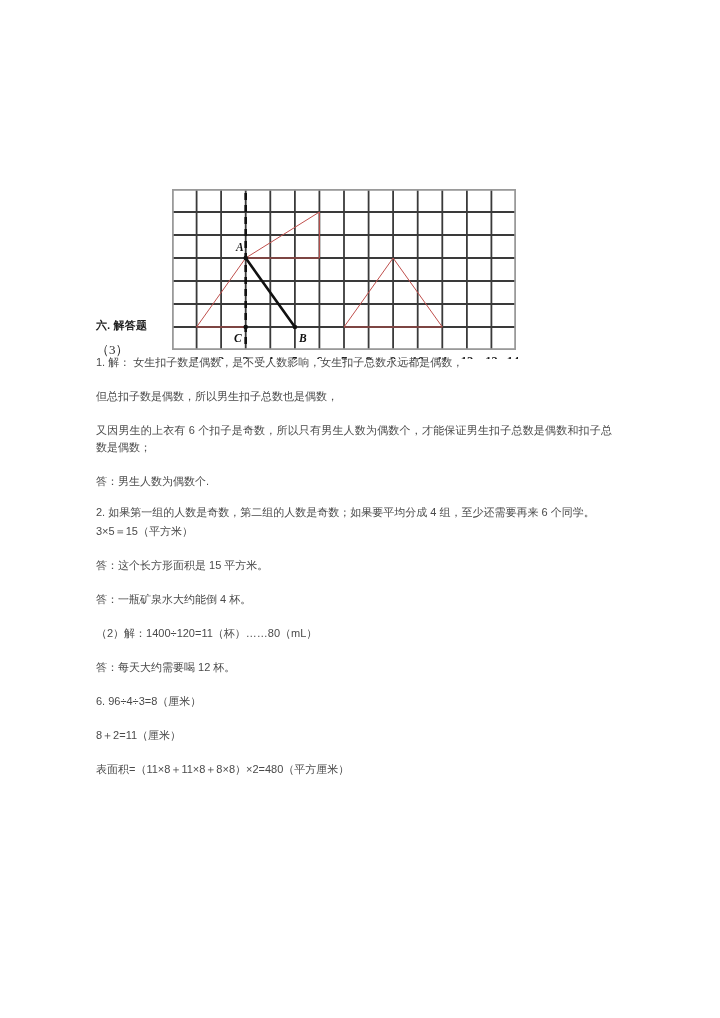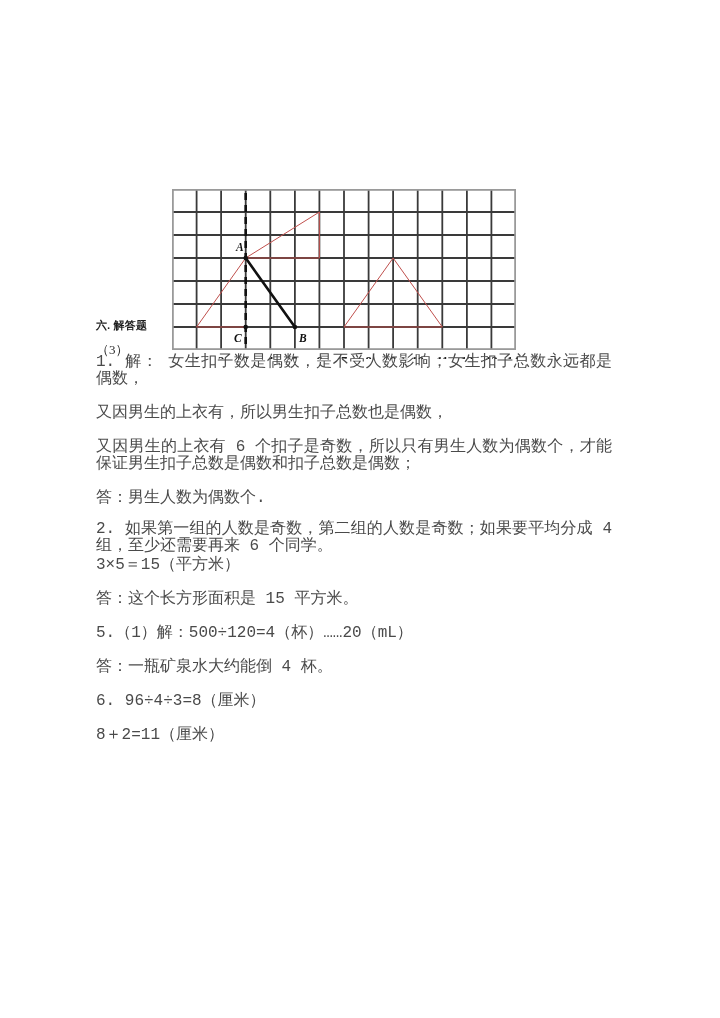--- a/index.html
+++ b/index.html
@@ -25,23 +25,23 @@
   .plot svg{display:block;}
 
   
   .body-text{position:absolute;left:96px;top:318px;width:528px;}
   .sec-head{
     font-weight:bold;font-size:11px;color:#1d1d1d;
     margin:0 0 21px 0;letter-spacing:.3px;
     font-family:"Liberation Serif","DejaVu Serif",serif;
   }
   .para{
-    font-size:16px;line-height:17px;color:#4a4a4a;
+    font-size:11px;line-height:17px;color:#4a4a4a;
     margin:0 12px 17px 0;text-align:justify;
-    font-family:Liberation Mono, monospace;
+    font-family:Liberation Sans, sans-serif;
   }
   .para.tight{margin-bottom:2px;}
   .para.block{margin-bottom:14px;}
 </style>
 </head>
 <body>
 
 <div class="page">
 
   <div class="figure-block">
@@ -137,39 +137,41 @@
       </svg>
     </div>
   </div>
 
   <div class="body-text">
 
     <h2 class="sec-head">六. 解答题</h2>
 
     <p class="para">1. 解： 女生扣子数是偶数，是不受人数影响，女生扣子总数永远都是偶数，</p>
 
-    <p class="para">又因男生的上衣有，所以男生扣子总数也是偶数，</p>
+    <p class="para">但总扣子数是偶数，所以男生扣子总数也是偶数，</p>
 
     <p class="para">又因男生的上衣有 6 个扣子是奇数，所以只有男生人数为偶数个，才能保证男生扣子总数是偶数和扣子总数是偶数；</p>
 
     <p class="para block">答：男生人数为偶数个.</p>
 
     <p class="para tight">2. 如果第一组的人数是奇数，第二组的人数是奇数；如果要平均分成 4 组，至少还需要再来 6 个同学。</p>
 
 
 
     <p class="para">3×5＝15（平方米）</p>
 
     <p class="para">答：这个长方形面积是 15 平方米。</p>
 
-    <p class="para">5.（1）解：500÷120=4（杯）……20（mL）</p>
 
     <p class="para">答：一瓶矿泉水大约能倒 4 杯。</p>
 
+    <p class="para">（2）解：1400÷120=11（杯）……80（mL）</p>
 
+    <p class="para">答：每天大约需要喝 12 杯。</p>
 
     <p class="para">6. 96÷4÷3=8（厘米）</p>
 
     <p class="para">8＋2=11（厘米）</p>
 
+    <p class="para">表面积=（11×8＋11×8＋8×8）×2=480（平方厘米）</p>
 
   </div>
 </div>
 
 </body></html>

